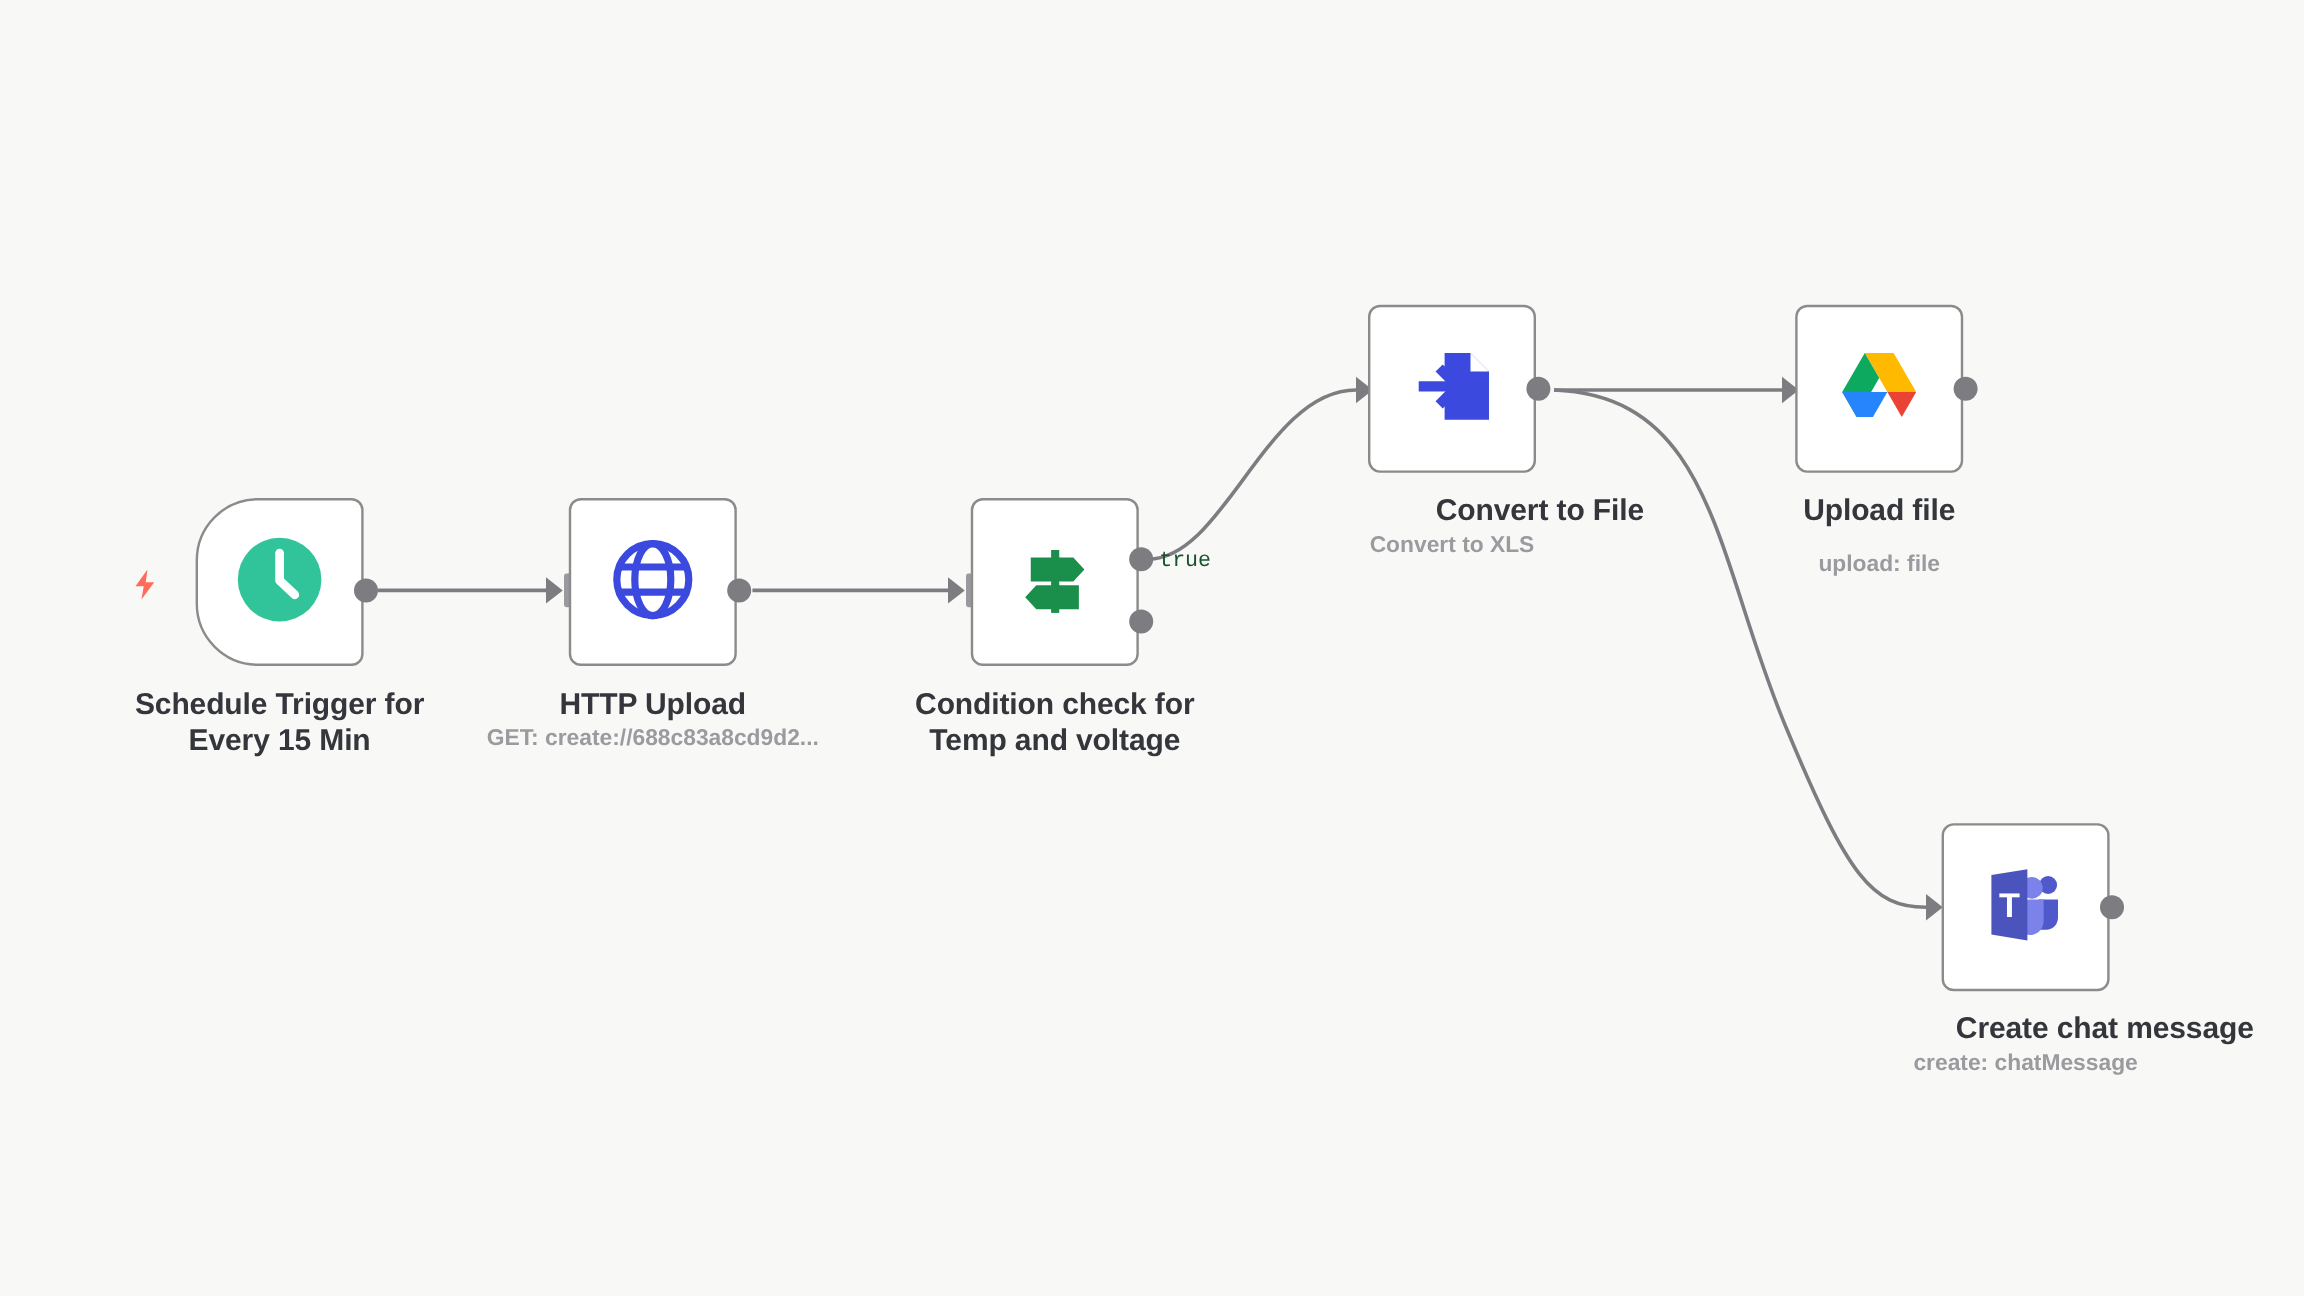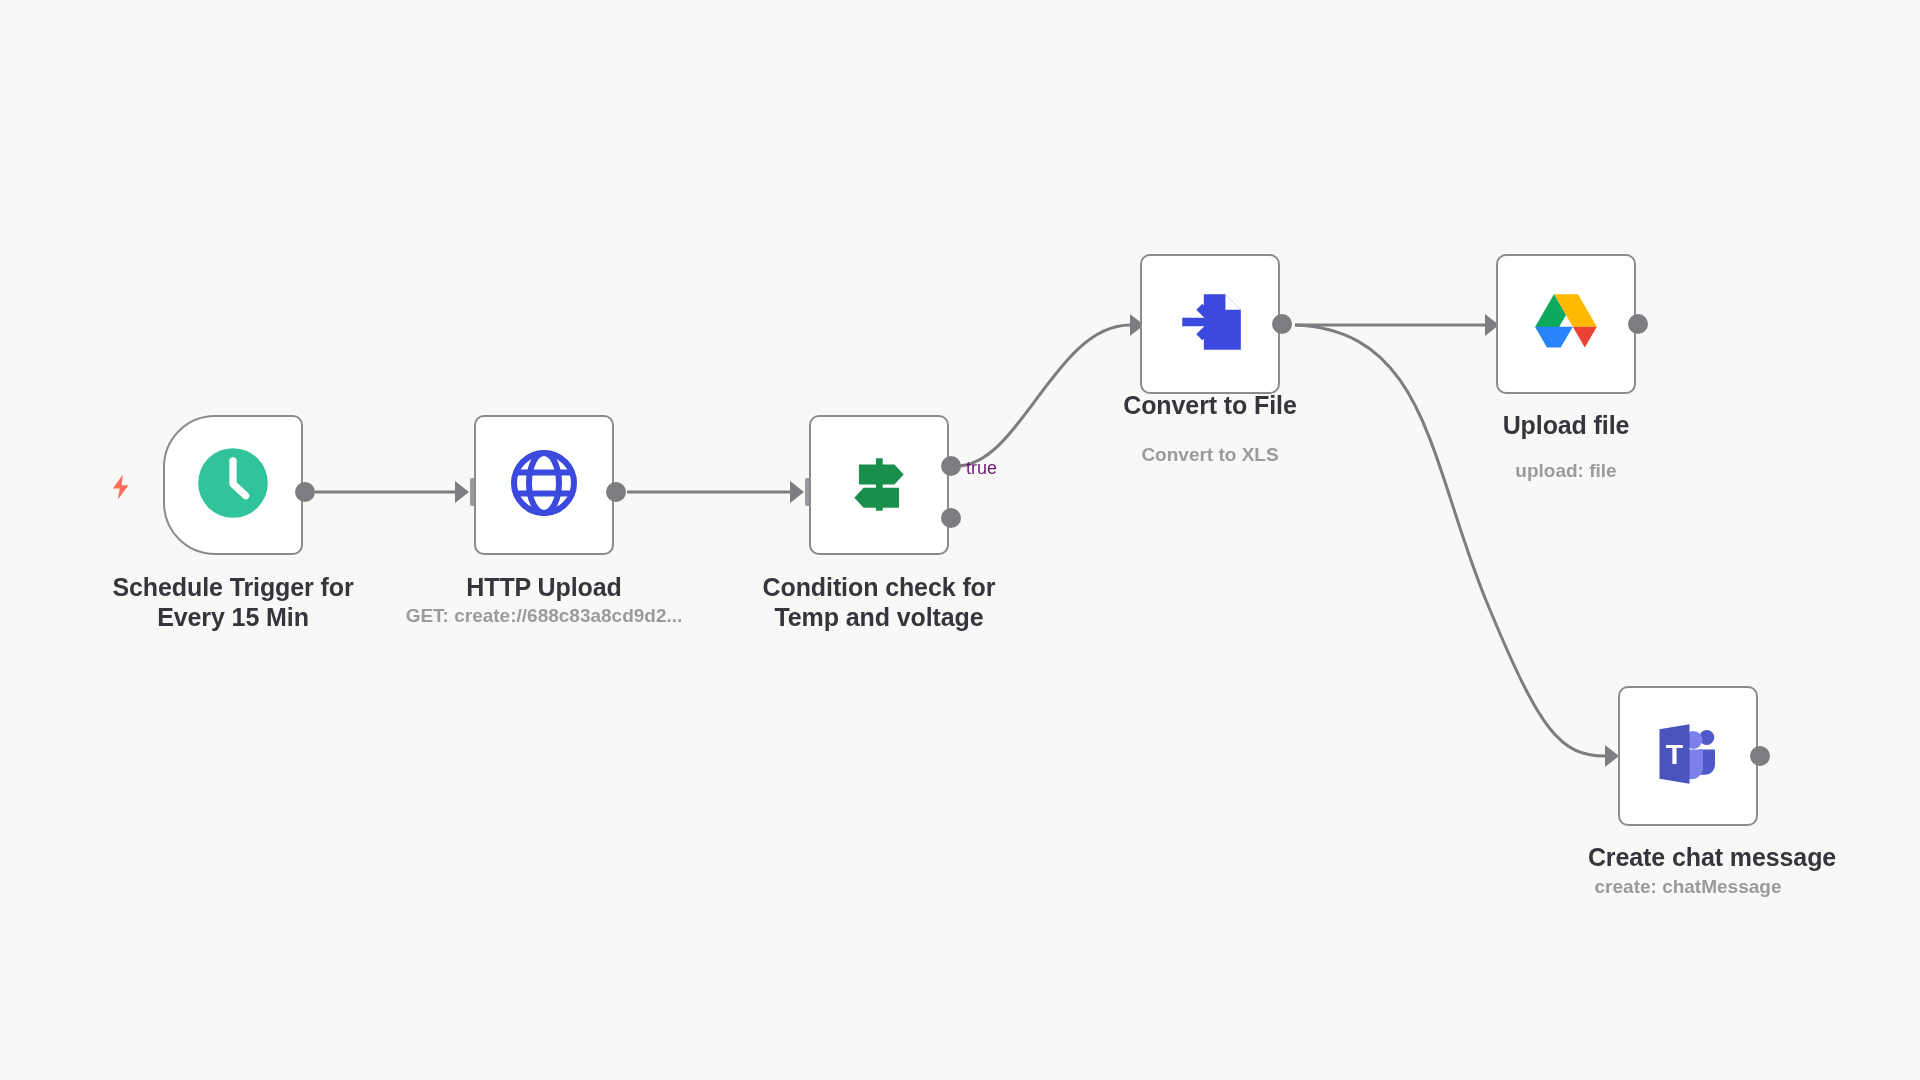--- a/index.html
+++ b/index.html
@@ -74,24 +74,25 @@
   .port-arrow {
     position: absolute;
     width: 0;
     height: 0;
     border-top: 11px solid transparent;
     border-bottom: 11px solid transparent;
     border-left: 14px solid #7d7d81;
   }
   .out-label {
     position: absolute;
-    color: #701a75;
+    color: #14532d;
     font-size: 18px;
     line-height: 20px;
     white-space: nowrap;
+    font-family: Liberation Mono, monospace;
   }
   .trigger-bolt {
     position: absolute;
     width: 30px;
     height: 34px;
   }
 </style>
 </head>
 <body>
 
@@ -174,21 +175,21 @@
       <svg width="74" height="74" viewBox="0 0 48 48">
         <path d="M20 6 H34 L44 16 V42 H20 V32 L27 24 L20 16 Z" fill="#3b49df"></path>
         <path d="M34 6 L44 16 H34 Z" fill="#ffffff"></path>
         <path d="M6 24 H27" stroke="#3b49df" stroke-width="5.5" fill="none"></path>
         <path d="M19 16 L27 24 L19 32" stroke="#3b49df" stroke-width="5.5" fill="none" stroke-linecap="square"></path>
         <path d="M19 16 L27 24 L19 32" stroke="#ffffff" stroke-width="2" fill="none" opacity="0"></path>
       </svg>
     </span>
   </div>
   <div class="port-out" style="left:1272px; top:314px;"></div>
-  <div class="node-label" style="left:1050px; top:390px; width:320px;">
+  <div class="node-label" style="left:1050px; top:410px; width:320px;text-align:right;">
     <div>Convert to File</div>
   </div>
   <div class="node-sub" style="left:1050px; top:443px; width:320px;">Convert to XLS</div>
 
   <div class="port-arrow" style="left:1485px; top:314px;"></div>
   <div class="port-in" style="left:1500px; top:311px;"></div>
   <div class="node" style="left:1496px; top:254px; width:140px; height:140px;">
     <span class="node-icon">
       <svg width="74" height="68" viewBox="0 0 48 44">
         <path d="M16.2 4 H31.8 L44 25 H28.4 Z" fill="#ffba00"></path>
@@ -214,18 +215,18 @@
         <circle cx="36.5" cy="11" r="5" fill="#5059c9"></circle>
         <path d="M31 19 H42 V29 C42 32.8 39.1 35.8 35.5 35.8 H31 Z" fill="#5059c9"></path>
         <circle cx="27.5" cy="12.6" r="6" fill="#7b83eb"></circle>
         <path d="M20.5 19 H34 V31 C34 35.4 30.6 38.8 26.4 38.8 C22.2 38.8 20.5 35.4 20.5 31 Z" fill="#7b83eb"></path>
         <path d="M5 5.5 L25 2.2 V41.8 L5 38.5 Z" fill="#4b53bc"></path>
         <text x="15" y="28.5" font-family="Liberation Sans, sans-serif" font-size="19" font-weight="700" fill="#ffffff" text-anchor="middle">T</text>
       </svg>
     </span>
   </div>
   <div class="port-out" style="left:1750px; top:746px;"></div>
-  <div class="node-label" style="left:1552px; top:842px; width:320px;">
+  <div class="node-label" style="left:1594px; top:842px; width:320px;">
     <div>Create chat message</div>
   </div>
   <div class="node-sub" style="left:1528px; top:875px; width:320px;">create: chatMessage</div>
 
 </div>
 
 </body></html>

